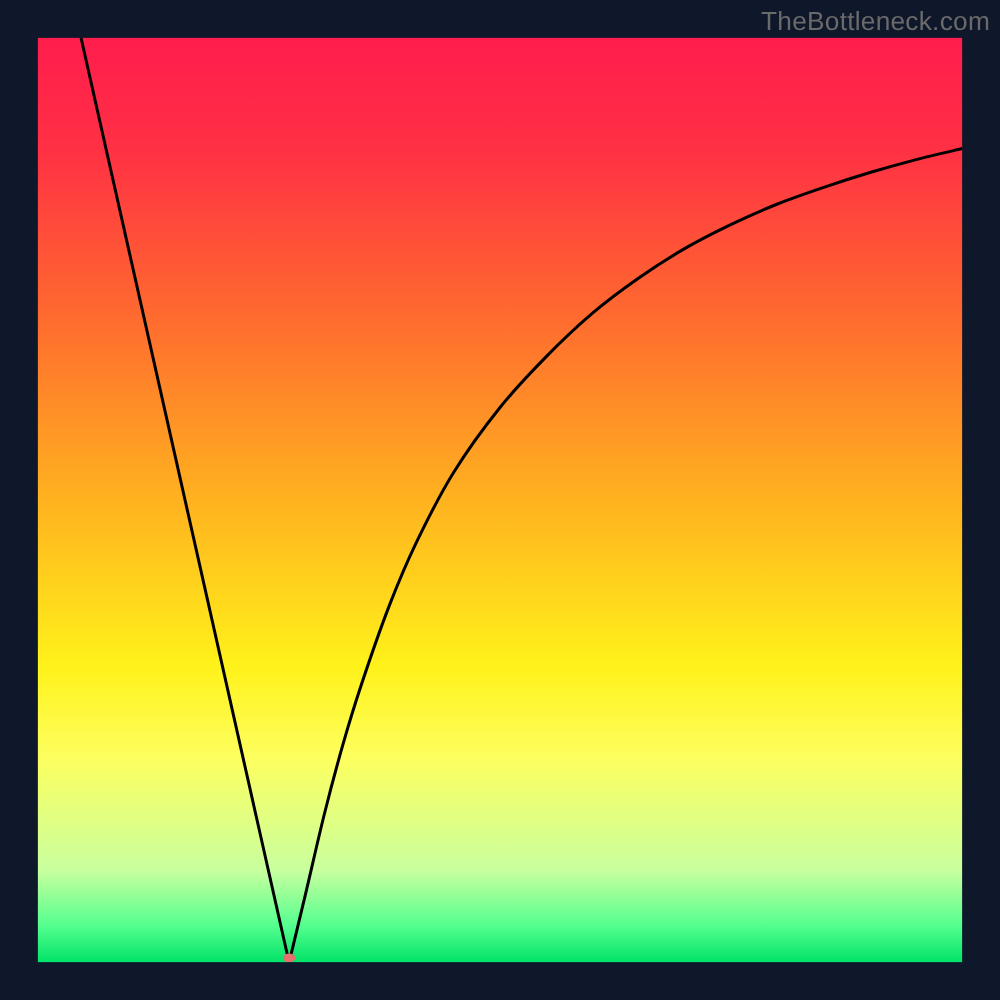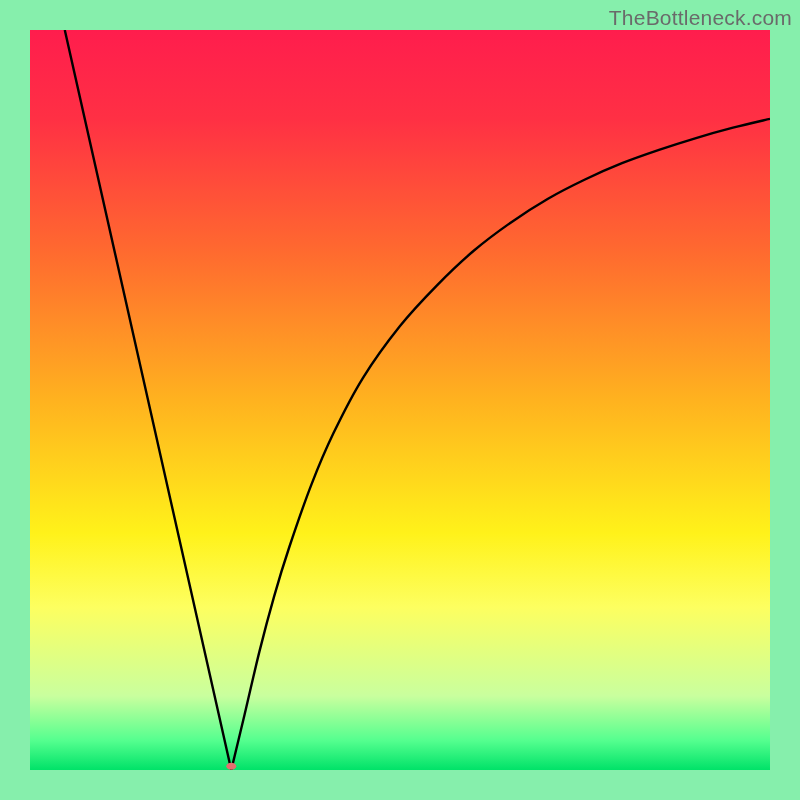--- a/index.html
+++ b/index.html
@@ -7,21 +7,21 @@
     padding: 0;
     width: 800px;
     height: 800px;
     overflow: hidden;
     background: #000;
   }
   .chart-container {
     position: relative;
     width: 800px;
     height: 800px;
-    background: #86efac;
+    background: #0f172a;
   }
   .plot-area {
     position: absolute;
     left: 30px;
     top: 30px;
     width: 740px;
     height: 740px;
     overflow: hidden;
   }
   .watermark {

